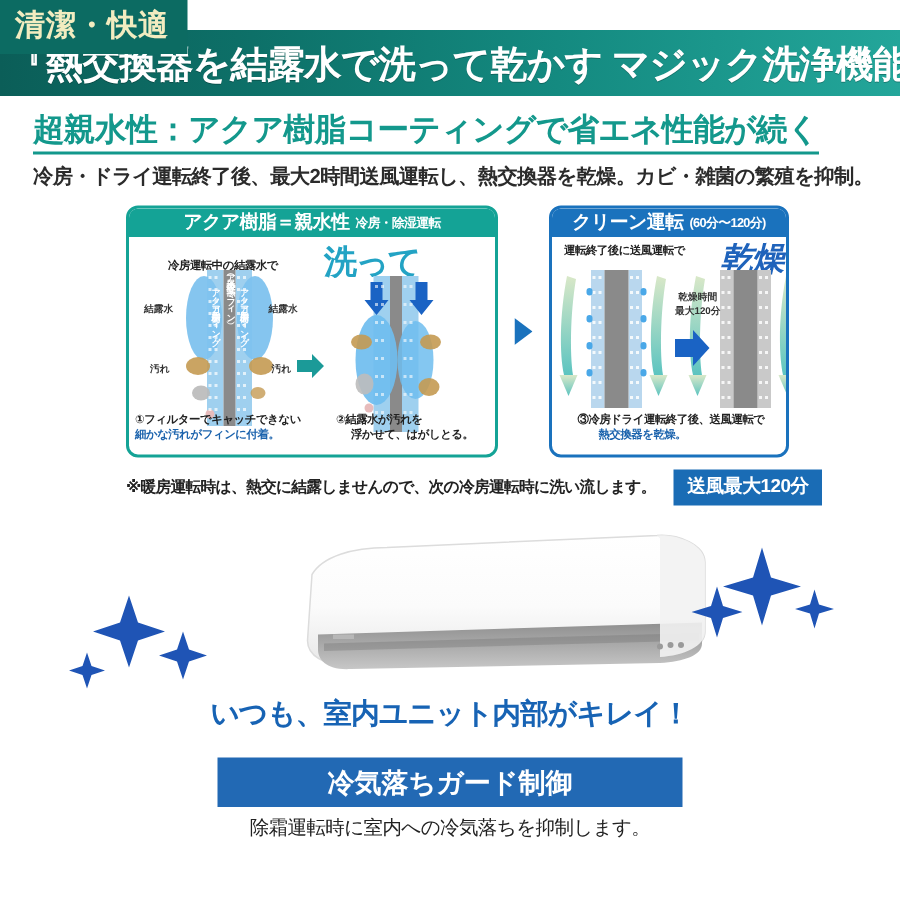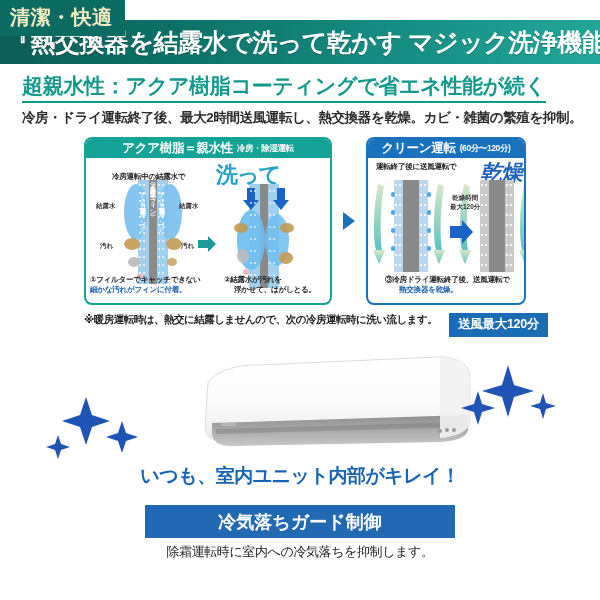--- a/index.html
+++ b/index.html
@@ -87,21 +87,21 @@
   .slabel { font-size:6.5px; font-weight:bold; color:#333; white-space:nowrap; }
 
   
   .mid-arrow {
     width:14px; height:100%; display:flex; align-items:center; justify-content:center;
     align-self:center;
   }
 
   
   .note-row {
-    display:flex; gap:12px;
+    display:flex; align-items:center; gap:12px;
     padding: 8px 16px 0 84px;
   }
   .note-txt { font-size:10.5px; font-weight:bold; color:#222; letter-spacing:-0.5px; white-space:nowrap; }
   .note-badge {
     background:#1a6cb5; color:#fff; font-size:12.5px; font-weight:bold;
     padding:3px 9px 4px; letter-spacing:-0.3px; white-space:nowrap;
   }
 
   
   .product { position:relative; height:118px; margin-top:6px; }

